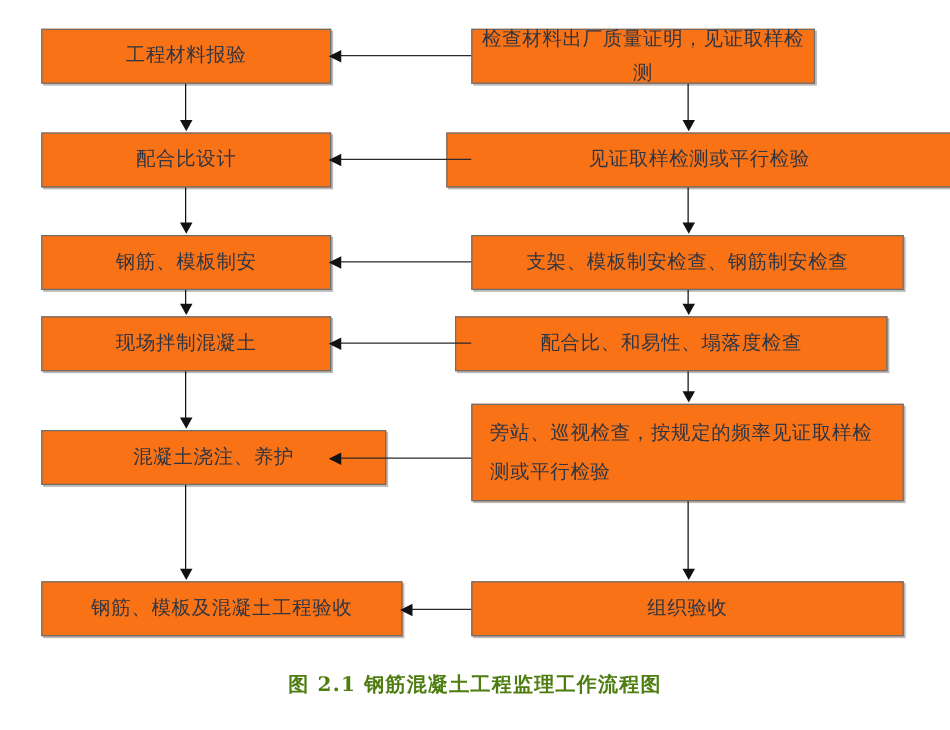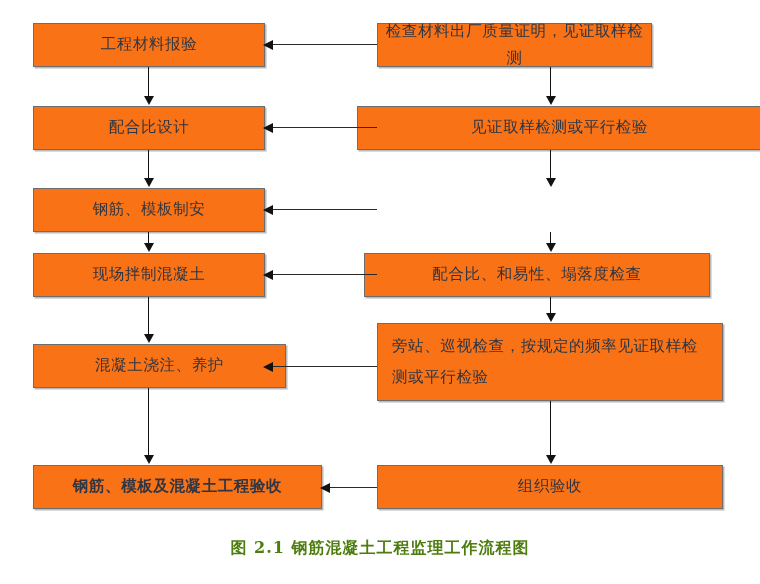--- a/index.html
+++ b/index.html
@@ -104,36 +104,39 @@
   </div>
 
   <div class="node" style="left:33px; top:188px; width:232px; height:44px;">
     <span class="nlabel">钢筋、模板制安</span>
   </div>
 
   <div class="node" style="left:33px; top:253px; width:232px; height:44px;">
     <span class="nlabel">现场拌制混凝土</span>
   </div>
 
-  <div class="node" style="left:33px; top:344px; width:253px; height:44px;">
+  <div class="node" style="left:33px; top:344px; width:276px; height:44px;">
     <span class="nlabel">混凝土浇注、养护</span>
   </div>
 
-  <div class="node" style="left:33px; top:465px; width:289px; height:44px;font-weight:bold;">
+  <div class="node" style="left:33px; top:465px; width:289px; height:44px;">
     <span class="nlabel">钢筋、模板及混凝土工程验收</span>
   </div>
 
   <div class="node" style="left:377px; top:23px; width:275px; height:44px;">
     <span class="nlabel">检查材料出厂质量证明，见证取样检测</span>
   </div>
 
   <div class="node" style="left:357px; top:106px; width:405px; height:44px;">
     <span class="nlabel">见证取样检测或平行检验</span>
   </div>
 
+  <div class="node" style="left:377px; top:188px; width:346px; height:44px;">
+    <span class="nlabel">支架、模板制安检查、钢筋制安检查</span>
+  </div>
 
   <div class="node" style="left:364px; top:253px; width:346px; height:44px;">
     <span class="nlabel">配合比、和易性、塌落度检查</span>
   </div>
 
   <div class="node tall" style="left:377px; top:323px; width:346px; height:78px;">
     <span class="nlabel">旁站、巡视检查，按规定的频率见证取样检测或平行检验</span>
   </div>
 
   <div class="node" style="left:377px; top:465px; width:346px; height:44px;">

